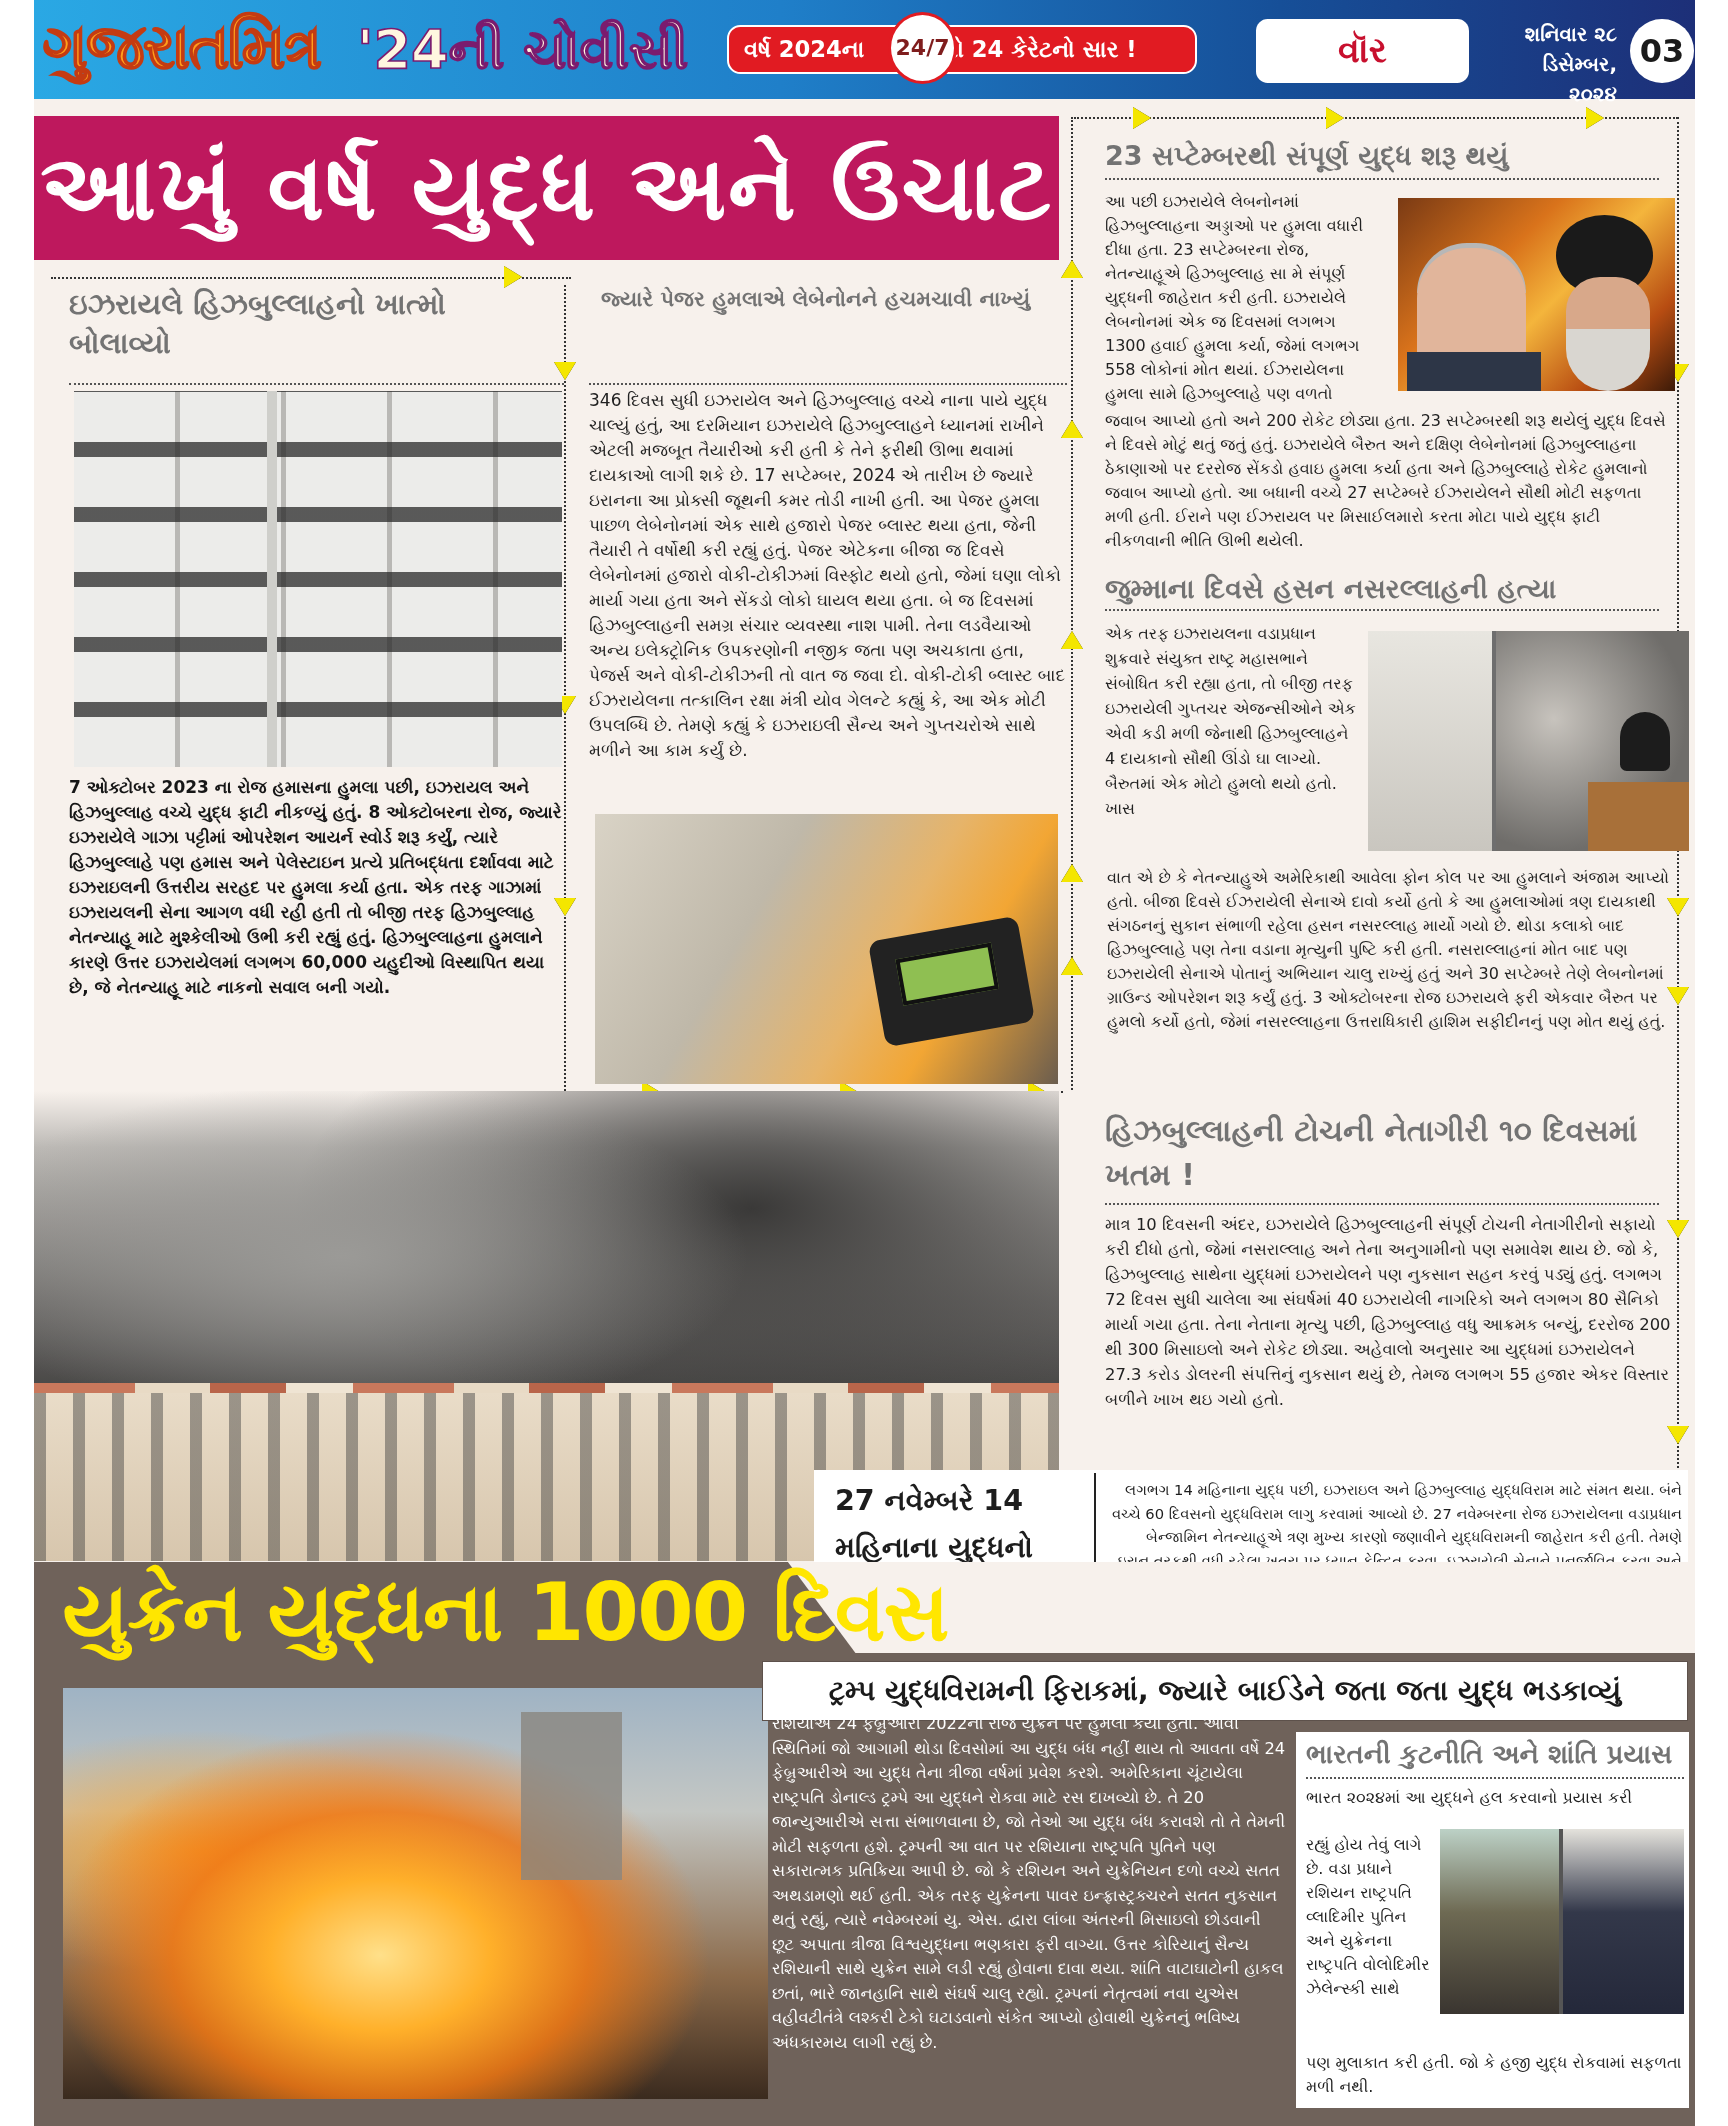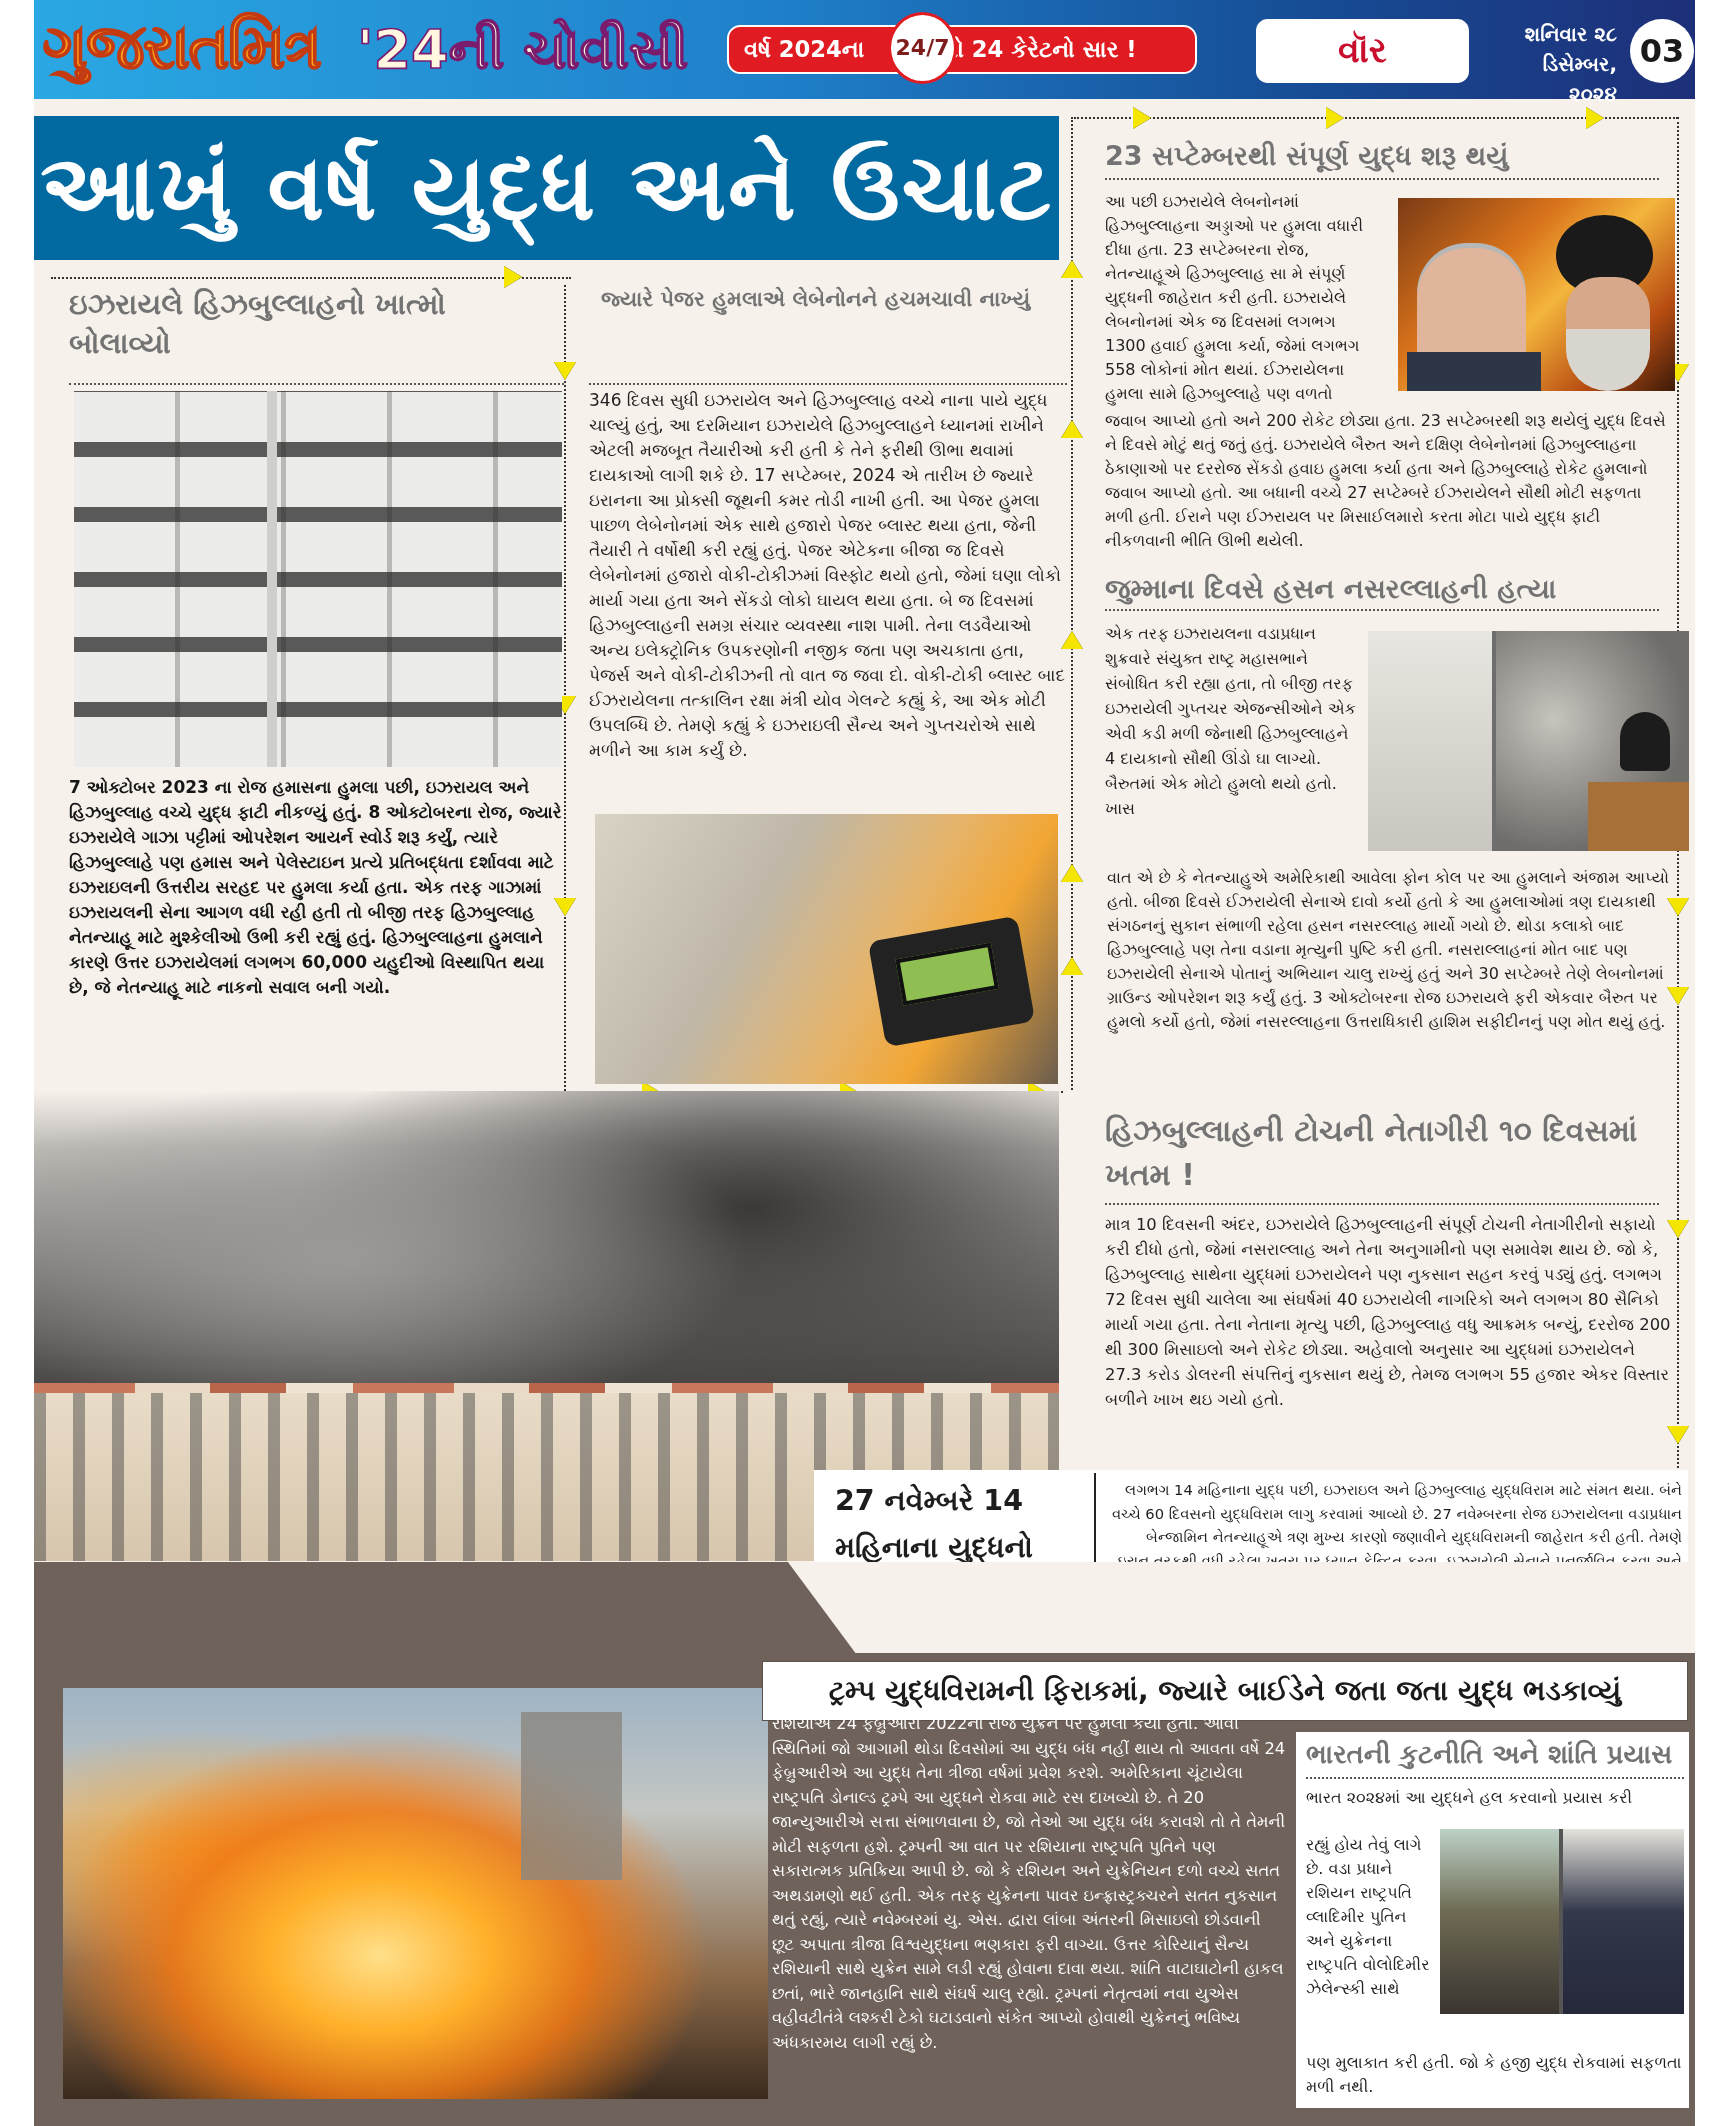--- a/index.html
+++ b/index.html
@@ -26,21 +26,21 @@
   .section-pill { position: absolute; left: 1222px; top: 18.5px; width: 213px; height: 64px; background: #fff;
     border-radius: 11.7px; display: flex; align-items: center; justify-content: center; color: #c8102e;
     font-size: 35px; font-weight: bold; }
   .dateline { position: absolute; left: 1457px; top: 18.5px; width: 126px; text-align: right; color: #fff;
     font-size: 20px; font-weight: bold; line-height: 30px; }
   .pageno { position: absolute; left: 1596px; top: 18.5px; width: 64px; height: 64px; border-radius: 50%;
     background: #fff; color: #1a1a1a; font-size: 32px; font-weight: bold; display: flex; align-items: center;
     justify-content: center; }
 
   
-  .main-title { position: absolute; left: 0; top: 116px; width: 1025px; height: 144px; background: #0369a1;
+  .main-title { position: absolute; left: 0; top: 116px; width: 1025px; height: 144px; background: #be185d;
     color: #fff; font-size: 91px; font-weight: bold; display: flex; align-items: center; justify-content: center;
     letter-spacing: 1.7px; }
 
   
   .dots-h { position: absolute; height: 0; border-top: 2.5px dotted #333; }
   .dots-v { position: absolute; width: 0; border-left: 2.5px dotted #333; }
   .arrow { position: absolute; width: 0; height: 0; }
   .arrow.right { border-top: 11px solid transparent; border-bottom: 11px solid transparent; border-left: 18.5px solid #f4e600; filter: drop-shadow(0.8px 0.8px 0 #222); }
   .arrow.down  { border-left: 11px solid transparent; border-right: 11px solid transparent; border-top: 18.5px solid #f4e600; filter: drop-shadow(0.8px 0.8px 0 #222); }
   .arrow.up    { border-left: 11px solid transparent; border-right: 11px solid transparent; border-bottom: 18.5px solid #f4e600; filter: drop-shadow(0.8px 0.8px 0 #222); }
@@ -241,20 +241,21 @@
   <div class="rule art-ten-rule"></div>
   <div class="body-text art-ten-body">માત્ર 10 દિવસની અંદર, ઇઝરાયેલે હિઝબુલ્લાહની સંપૂર્ણ ટોચની નેતાગીરીનો સફાયો કરી દીધો હતો, જેમાં નસરાલ્લાહ અને તેના અનુગામીનો પણ સમાવેશ થાય છે. જો કે, હિઝબુલ્લાહ સાથેના યુદ્ધમાં ઇઝરાયેલને પણ નુકસાન સહન કરવું પડ્યું હતું. લગભગ 72 દિવસ સુધી ચાલેલા આ સંઘર્ષમાં 40 ઇઝરાયેલી નાગરિકો અને લગભગ 80 સૈનિકો માર્યા ગયા હતા. તેના નેતાના મૃત્યુ પછી, હિઝબુલ્લાહ વધુ આક્રમક બન્યું, દરરોજ 200 થી 300 મિસાઇલો અને રોકેટ છોડ્યા. અહેવાલો અનુસાર આ યુદ્ધમાં ઇઝરાયેલને 27.3 કરોડ ડોલરની સંપત્તિનું નુકસાન થયું છે, તેમજ લગભગ 55 હજાર એકર વિસ્તાર બળીને ખાખ થઇ ગયો હતો.</div>
 
   <div class="ceasefire-box"></div>
   <div class="ceasefire-head">27 નવેમ્બરે 14 મહિનાના યુદ્ધનો યુદ્ધવિરામ !</div>
   <div class="ceasefire-sep"></div>
   <div class="ceasefire-body">લગભગ 14 મહિનાના યુદ્ધ પછી, ઇઝરાઇલ અને હિઝબુલ્લાહ યુદ્ધવિરામ માટે સંમત થયા. બંને વચ્ચે 60 દિવસનો યુદ્ધવિરામ લાગુ કરવામાં આવ્યો છે. 27 નવેમ્બરના રોજ ઇઝરાયેલના વડાપ્રધાન બેન્જામિન નેતન્યાહૂએ ત્રણ મુખ્ય કારણો જણાવીને યુદ્ધવિરામની જાહેરાત કરી હતી. તેમણે ઇરાન તરફથી વધી રહેલા ખતરા પર ધ્યાન કેન્દ્રિત કરવા, ઇઝરાયેલી સેનાને પુનર્જીવિત કરવા અને ગાઝા પટ્ટીમાં હમાસને અલગ કરવા હિઝબુલ્લાહ સાથે યુદ્ધવિરામની હાકલ કરી હતી.</div>
 
   <div class="ukr-band"></div>
   <div class="ukr-title-notch"></div>
+  <div class="ukr-title">યુક્રેન યુદ્ધના 1000 દિવસ</div>
   <div class="photo-fire"></div>
   <div class="tower"></div>
   <div class="trump-head-box"></div>
   <div class="trump-head">ટ્રમ્પ યુદ્ધવિરામની ફિરાકમાં, જ્યારે બાઈડેને જતા જતા યુદ્ધ ભડકાવ્યું</div>
   <div class="ukr-body">રશિયાએ 24 ફેબ્રુઆરી 2022ના રોજ યુક્રેન પર હુમલો કર્યો હતો. આવી સ્થિતિમાં જો આગામી થોડા દિવસોમાં આ યુદ્ધ બંધ નહીં થાય તો આવતા વર્ષે 24 ફેબ્રુઆરીએ આ યુદ્ધ તેના ત્રીજા વર્ષમાં પ્રવેશ કરશે. અમેરિકાના ચૂંટાયેલા રાષ્ટ્રપતિ ડોનાલ્ડ ટ્રમ્પે આ યુદ્ધને રોકવા માટે રસ દાખવ્યો છે. તે 20 જાન્યુઆરીએ સત્તા સંભાળવાના છે, જો તેઓ આ યુદ્ધ બંધ કરાવશે તો તે તેમની મોટી સફળતા હશે. ટ્રમ્પની આ વાત પર રશિયાના રાષ્ટ્રપતિ પુતિને પણ સકારાત્મક પ્રતિક્રિયા આપી છે. જો કે રશિયન અને યુક્રેનિયન દળો વચ્ચે સતત અથડામણો થઈ હતી. એક તરફ યુક્રેનના પાવર ઇન્ફ્રાસ્ટ્રક્ચરને સતત નુકસાન થતું રહ્યું, ત્યારે નવેમ્બરમાં યુ. એસ. દ્વારા લાંબા અંતરની મિસાઇલો છોડવાની છૂટ અપાતા ત્રીજા વિશ્વયુદ્ધના ભણકારા ફરી વાગ્યા. ઉત્તર કોરિયાનું સૈન્ય રશિયાની સાથે યુક્રેન સામે લડી રહ્યું હોવાના દાવા થયા. શાંતિ વાટાઘાટોની હાકલ છતાં, ભારે જાનહાનિ સાથે સંઘર્ષ ચાલુ રહ્યો. ટ્રમ્પનાં નેતૃત્વમાં નવા યુએસ વહીવટીતંત્રે લશ્કરી ટેકો ઘટાડવાનો સંકેત આપ્યો હોવાથી યુક્રેનનું ભવિષ્ય અંધકારમય લાગી રહ્યું છે.</div>
 
   <div class="india-box"></div>
   <div class="headline india-head">ભારતની કુટનીતિ અને શાંતિ પ્રયાસ</div>
   <div class="rule india-rule"></div>
   <div class="body-text india-body1">ભારત ૨૦૨૪માં આ યુદ્ધને હલ કરવાનો પ્રયાસ કરી</div>

